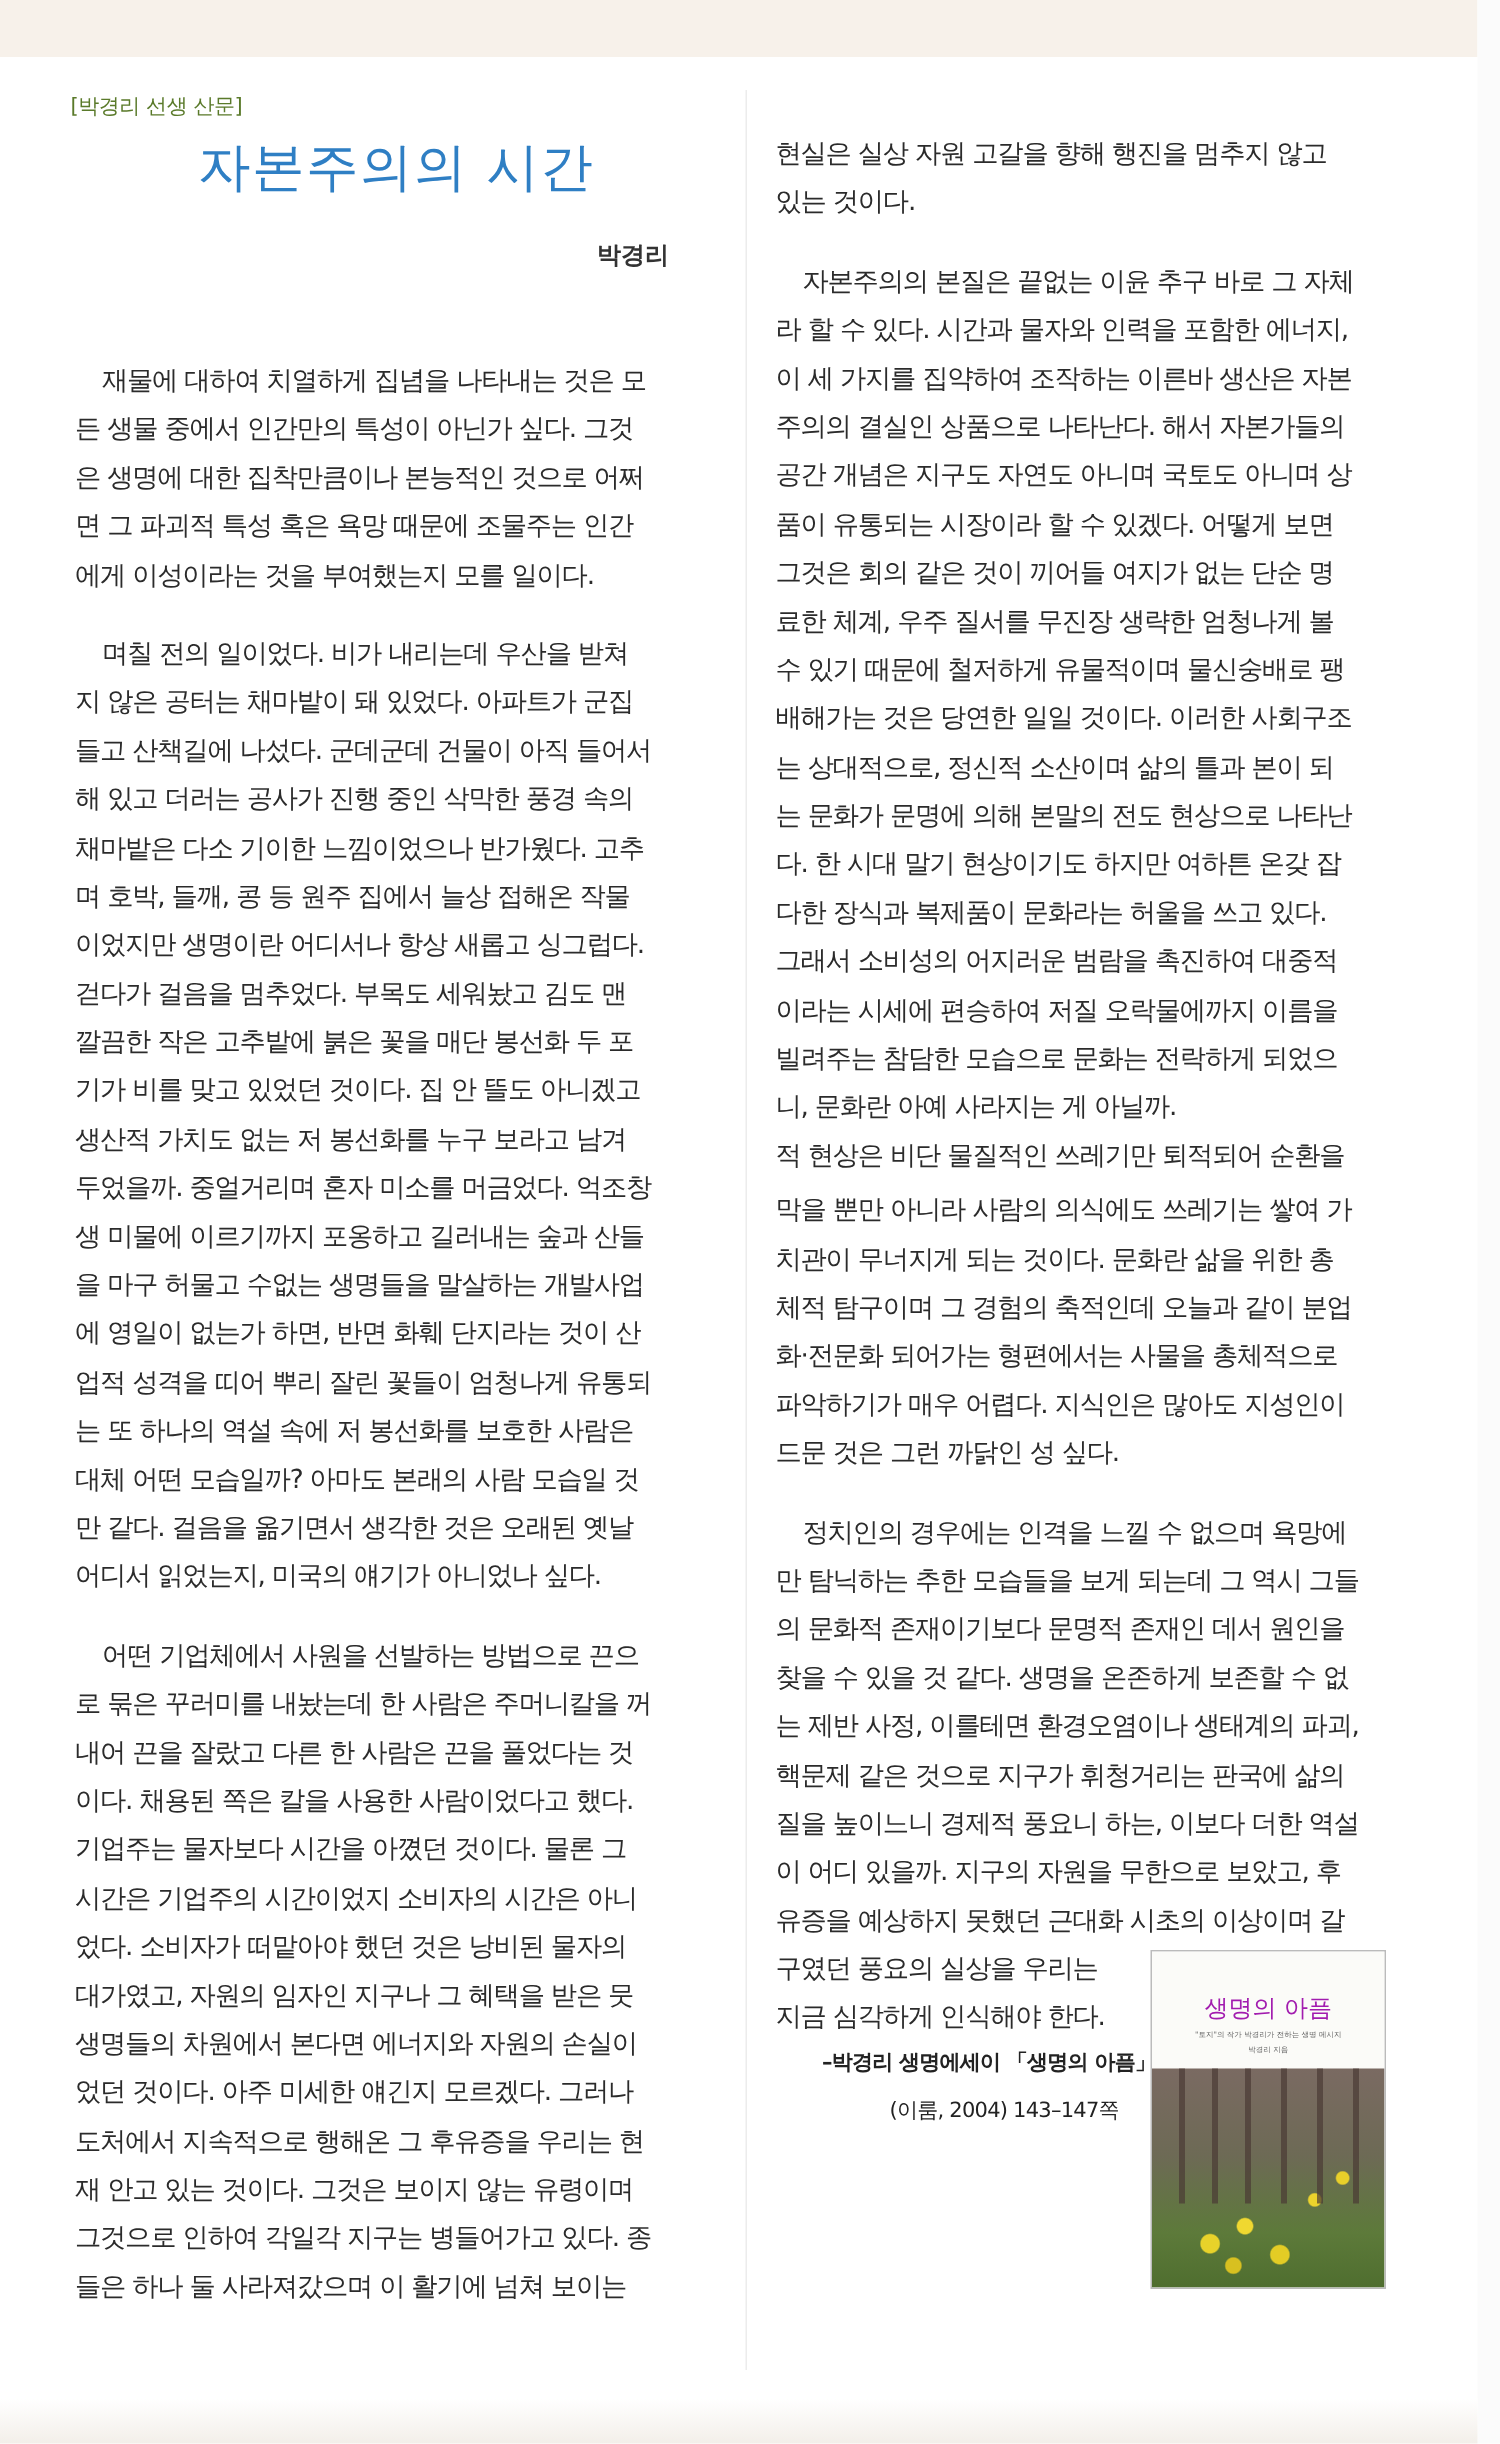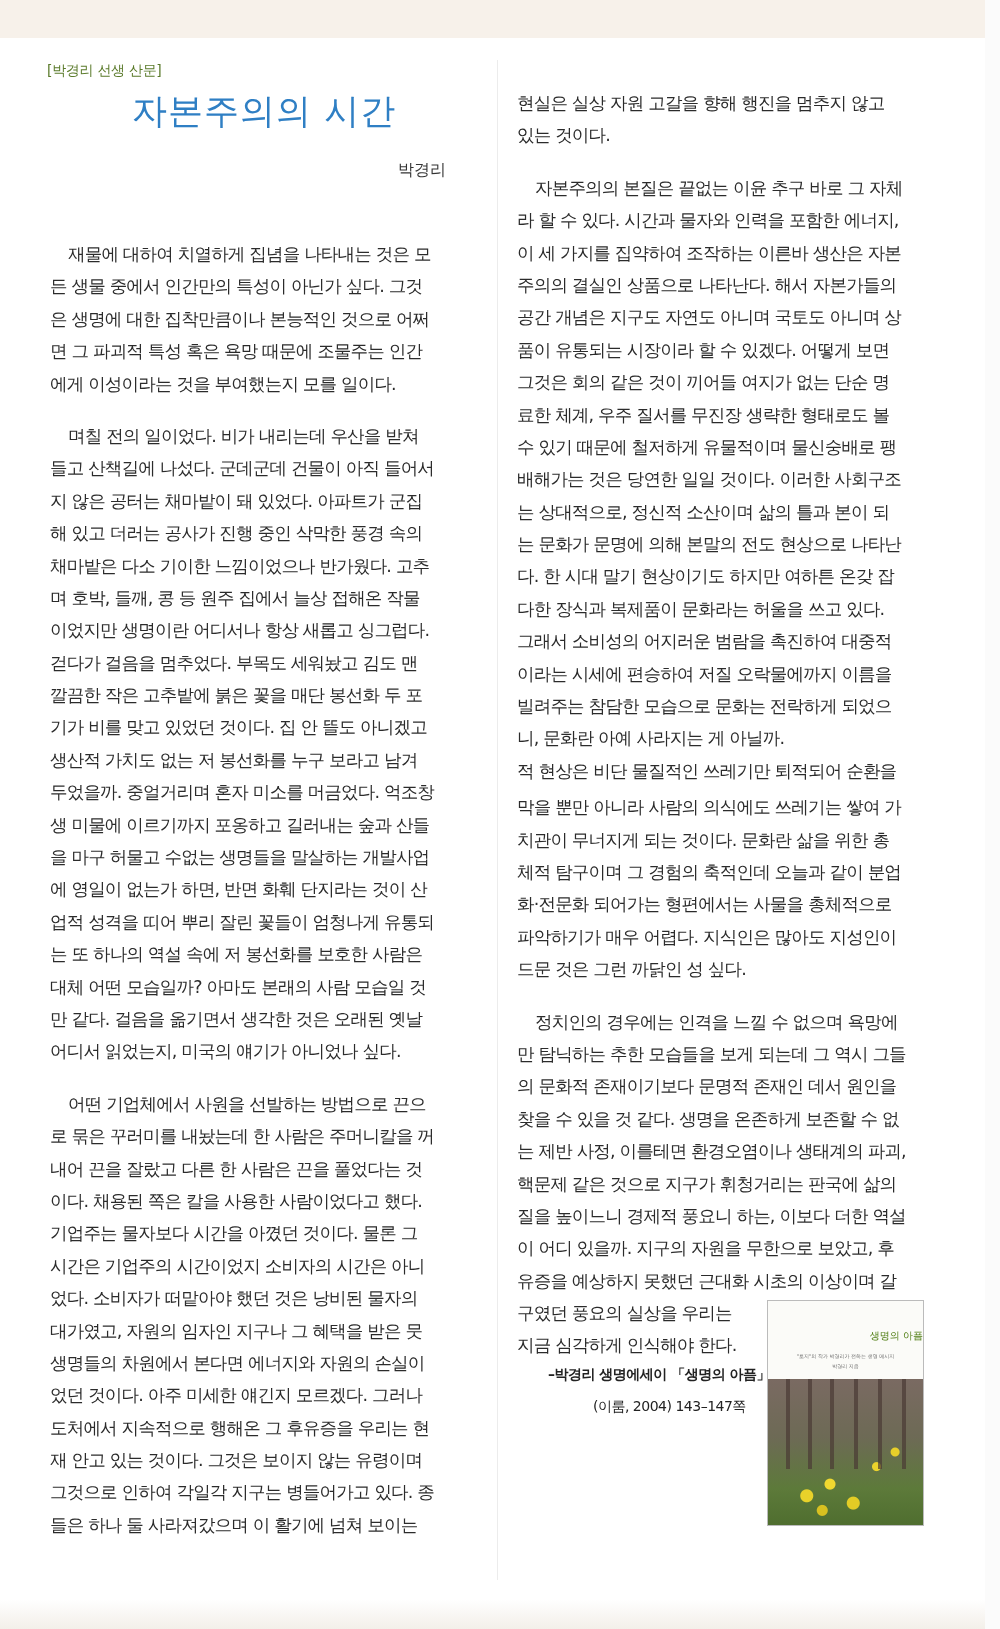--- a/index.html
+++ b/index.html
@@ -29,21 +29,21 @@
     position: absolute; left: 47px; top: 62px;
     font-size: 14px; color: #5a7a2a; letter-spacing: -0.3px;
   }
   .page-title {
     position: absolute; left: 132px; top: 88px;
     font-size: 35px; color: #2f7fc4; letter-spacing: 1px;
     font-weight: normal;
   }
   .byline {
     position: absolute; left: 398px; top: 160px;
-    font-size: 16px; font-weight: normal; color: #333;
+    font-size: 16px; font-weight: bold; color: #333;
   }
   .col {
     position: absolute; width: 412px;
     font-size: 17.5px; line-height: 32.4px; letter-spacing: -0.8px;
     color: #2b2b2b;
   }
   .col-left { left: 50px; top: 218px; }
   .col-right { left: 517px; top: 87px; width: 408px; }
   .line { white-space: nowrap; display: block; height: 32.4px; }
   .line.indent { padding-left: 18px; margin-top: 20px; }
@@ -55,22 +55,22 @@
   .cite-1 { left: 548px; top: 1366px; }
   .cite-2 { left: 593px; top: 1398px; font-weight: normal; }
   .book-cover {
     position: absolute; left: 767px; top: 1300px; width: 155px; height: 224px;
     border: 1px solid #bbb; overflow: hidden; background: #fafafa;
   }
   .book-top {
     position: absolute; left: 0; top: 0; width: 100%; height: 78px; background: #fbfbf8;
   }
   .book-title {
-    position: absolute; left: 0; width: 100%; top: 28px; text-align: right;
-    font-family: "DejaVu Serif", serif; font-size: 10px; color: #4d7c0f;
+    position: absolute; left: 0; width: 100%; top: 28px; text-align: center;
+    font-family: "DejaVu Serif", serif; font-size: 16px; color: #a21caf;
   }
   .book-subtitle {
     position: absolute; left: 0; width: 100%; top: 52px; text-align: center;
     font-size: 5px; color: #666;
   }
   .book-author {
     position: absolute; left: 0; width: 100%; top: 62px; text-align: center;
     font-size: 5px; color: #666;
   }
   .book-photo {
@@ -98,22 +98,22 @@
 <h1 class="page-title" style="margin:0;text-align:right;">자본주의의 시간</h1>
 <div class="byline">박경리</div>
 
 <div class="col col-left" id="left-col">
     <span class="line indent">재물에 대하여 치열하게 집념을 나타내는 것은 모</span>
     <span class="line">든 생물 중에서 인간만의 특성이 아닌가 싶다. 그것</span>
     <span class="line">은 생명에 대한 집착만큼이나 본능적인 것으로 어쩌</span>
     <span class="line">면 그 파괴적 특성 혹은 욕망 때문에 조물주는 인간</span>
     <span class="line">에게 이성이라는 것을 부여했는지 모를 일이다.</span>
     <span class="line indent">며칠 전의 일이었다. 비가 내리는데 우산을 받쳐</span>
+    <span class="line">지 않은 공터는 채마밭이 돼 있었다. 아파트가 군집</span>
     <span class="line">들고 산책길에 나섰다. 군데군데 건물이 아직 들어서</span>
-    <span class="line">지 않은 공터는 채마밭이 돼 있었다. 아파트가 군집</span>
     <span class="line">해 있고 더러는 공사가 진행 중인 삭막한 풍경 속의</span>
     <span class="line">채마밭은 다소 기이한 느낌이었으나 반가웠다. 고추</span>
     <span class="line">며 호박, 들깨, 콩 등 원주 집에서 늘상 접해온 작물</span>
     <span class="line">이었지만 생명이란 어디서나 항상 새롭고 싱그럽다.</span>
     <span class="line">걷다가 걸음을 멈추었다. 부목도 세워놨고 김도 맨</span>
     <span class="line">깔끔한 작은 고추밭에 붉은 꽃을 매단 봉선화 두 포</span>
     <span class="line">기가 비를 맞고 있었던 것이다. 집 안 뜰도 아니겠고</span>
     <span class="line">생산적 가치도 없는 저 봉선화를 누구 보라고 남겨</span>
     <span class="line">두었을까. 중얼거리며 혼자 미소를 머금었다. 억조창</span>
     <span class="line">생 미물에 이르기까지 포옹하고 길러내는 숲과 산들</span>
@@ -142,21 +142,21 @@
 <div class="col col-right" id="right-col">
     <span class="line">현실은 실상 자원 고갈을 향해 행진을 멈추지 않고</span>
     <span class="line">있는 것이다.</span>
     <span class="line indent">자본주의의 본질은 끝없는 이윤 추구 바로 그 자체</span>
     <span class="line">라 할 수 있다. 시간과 물자와 인력을 포함한 에너지,</span>
     <span class="line">이 세 가지를 집약하여 조작하는 이른바 생산은 자본</span>
     <span class="line">주의의 결실인 상품으로 나타난다. 해서 자본가들의</span>
     <span class="line">공간 개념은 지구도 자연도 아니며 국토도 아니며 상</span>
     <span class="line">품이 유통되는 시장이라 할 수 있겠다. 어떻게 보면</span>
     <span class="line">그것은 회의 같은 것이 끼어들 여지가 없는 단순 명</span>
-    <span class="line">료한 체계, 우주 질서를 무진장 생략한 형태로도 볼</span>
+    <span class="line">료한 체계, 우주 질서를 무진장 생략한 엄청나게 볼</span>
     <span class="line">수 있기 때문에 철저하게 유물적이며 물신숭배로 팽</span>
     <span class="line">배해가는 것은 당연한 일일 것이다. 이러한 사회구조</span>
     <span class="line">는 상대적으로, 정신적 소산이며 삶의 틀과 본이 되</span>
     <span class="line">는 문화가 문명에 의해 본말의 전도 현상으로 나타난</span>
     <span class="line">다. 한 시대 말기 현상이기도 하지만 여하튼 온갖 잡</span>
     <span class="line">다한 장식과 복제품이 문화라는 허울을 쓰고 있다.</span>
     <span class="line">그래서 소비성의 어지러운 범람을 촉진하여 대중적</span>
     <span class="line">이라는 시세에 편승하여 저질 오락물에까지 이름을</span>
     <span class="line">빌려주는 참담한 모습으로 문화는 전락하게 되었으</span>
     <span class="line">니, 문화란 아예 사라지는 게 아닐까.</span>

